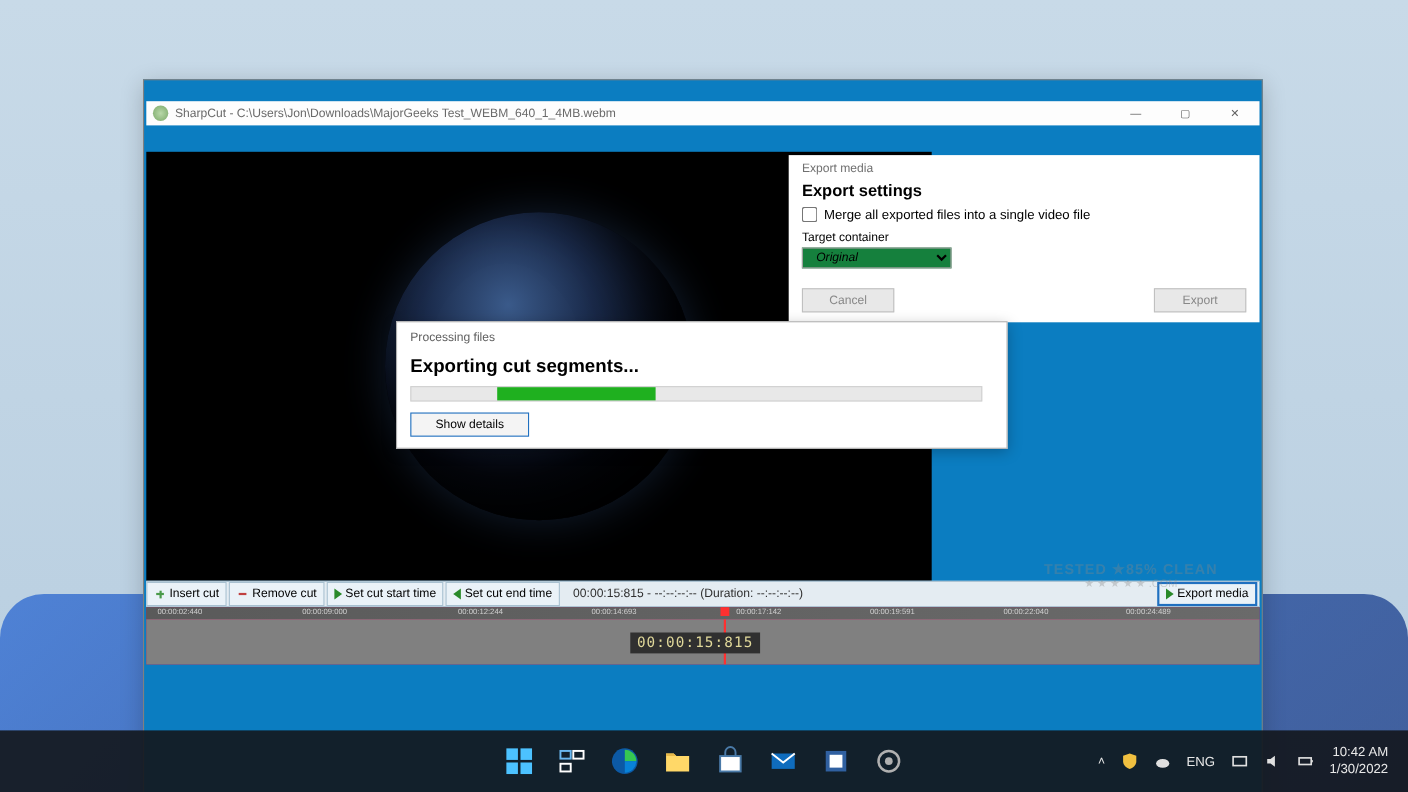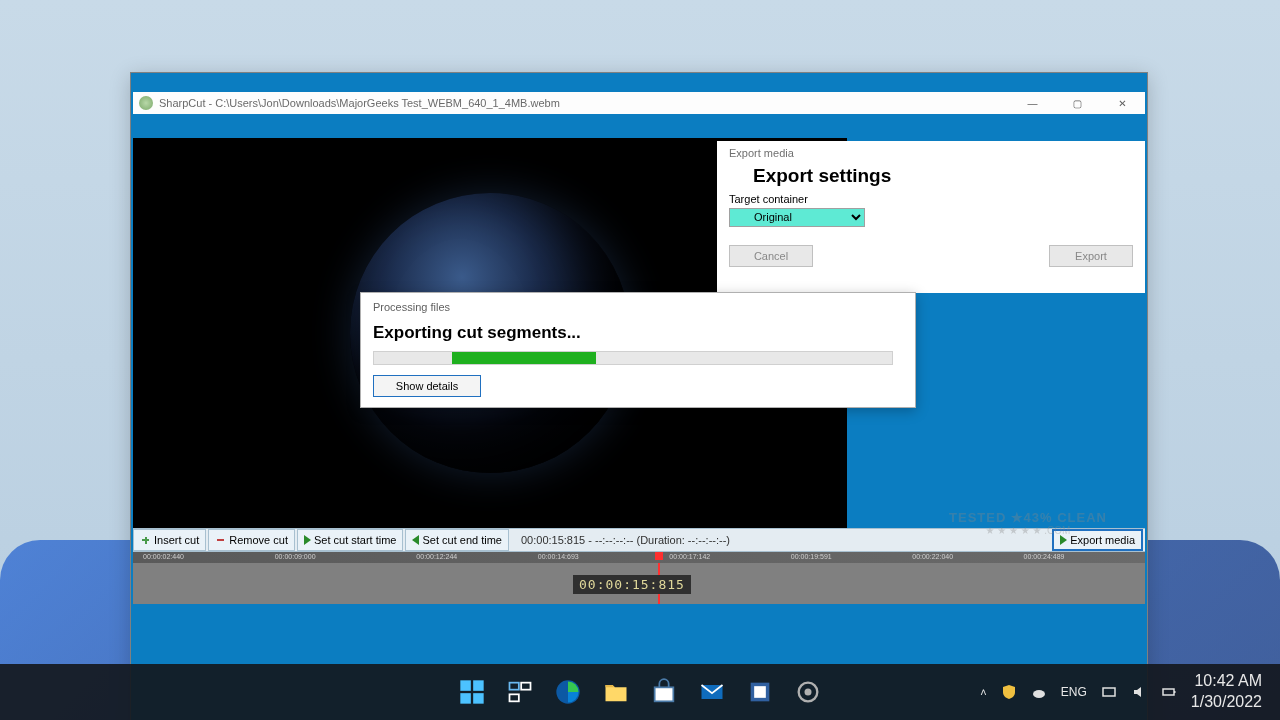--- a/index.html
+++ b/index.html
@@ -19,25 +19,25 @@
 .win-btn { width: 45px; height: 22px; display: flex; align-items: center; justify-content: center; font-size: 10px; color: #606060; }
 
 .menubar { position: absolute; left: 2px; right: 2px; top: 41px; height: 23px; background: #f5f5f5; display: flex; align-items: center; padding-left: 10px; font-size: 12px; gap: 22px; color: #202020; }
 
 .video-area { position: absolute; left: 2px; top: 65px; width: 714px; height: 390px; background: #000; display: flex; align-items: center; justify-content: center; }
 .earth { width: 280px; height: 280px; border-radius: 50%; background: radial-gradient(circle at 40% 30%, #3a5a8a 0%, #1a2a4a 30%, #050810 60%, #000 100%); box-shadow: inset -30px -30px 60px rgba(0,0,0,0.9), 0 0 40px rgba(60,100,160,0.3); position: relative; overflow: hidden; }
 .earth::after { content: ''; position: absolute; width: 100%; height: 100%; background: radial-gradient(circle at 55% 45%, rgba(255,220,140,0.4) 0%, transparent 3%), radial-gradient(circle at 48% 52%, rgba(255,220,140,0.3) 0%, transparent 2%), radial-gradient(circle at 62% 38%, rgba(255,220,140,0.3) 0%, transparent 2%); }
 
 .export-panel { position: absolute; right: 2px; top: 68px; width: 428px; height: 152px; background: #fff; padding: 6px 12px; }
 .ep-title { font-size: 11px; color: #707070; margin-bottom: 6px; }
-.ep-heading { font-size: 19px; font-weight: bold; margin-bottom: 6px; margin-left: 24px; }
+.ep-heading { font-size: 15px; font-weight: bold; margin-bottom: 6px; }
 .ep-check { display: flex; align-items: center; gap: 6px; font-size: 12px; margin-bottom: 8px; }
 .ep-check input { width: 14px; height: 14px; }
 .ep-label { font-size: 11px; margin-bottom: 2px; }
-.ep-select { width: 136px; height: 19px; font-size: 11px; border: 1px solid #a0a0a0; background: #5eead4; padding: 0 20px; }
+.ep-select { width: 136px; height: 19px; font-size: 11px; border: 1px solid #a0a0a0; background: #15803d; padding: 0 8px; font-style: italic; }
 .ep-btnrow { display: flex; justify-content: space-between; margin-top: 18px; }
 .ep-btn { width: 84px; height: 22px; background: #e8e8e8; border: 1px solid #c0c0c0; font-size: 11px; color: #888; }
 
 .progress-dialog { position: absolute; left: 360px; top: 292px; width: 556px; height: 116px; background: #fff; border: 1px solid #b0b0b0; box-shadow: 0 3px 12px rgba(0,0,0,0.25); padding: 8px 12px; }
 .pd-title { font-size: 11px; color: #606060; margin-bottom: 10px; }
 .pd-heading { font-size: 17px; font-weight: bold; margin-bottom: 8px; }
 .pd-bar { width: 520px; height: 14px; background: #e8e8e8; border: 1px solid #d0d0d0; position: relative; margin-bottom: 10px; }
 .pd-fill { position: absolute; left: 78px; top: 0; bottom: 0; width: 144px; background: #1fb01f; }
 .pd-btn { width: 108px; height: 22px; background: #f4f4f4; border: 1px solid #2070c0; font-size: 11px; }
 
@@ -63,21 +63,21 @@
 .watermark .wm1 { font-size: 13px; font-weight: bold; letter-spacing: 1px; }
 .watermark .wm2 { font-size: 16px; font-weight: bold; letter-spacing: 1px; margin-top: 4px; }
 
 .taskbar { position: absolute; bottom: 0; left: 0; right: 0; height: 56px; background: rgba(20,24,30,0.92); display: flex; align-items: center; justify-content: center; }
 .tb-center { display: flex; gap: 8px; }
 .task-icon { width: 40px; height: 40px; border-radius: 6px; display: flex; align-items: center; justify-content: center; font-size: 20px; }
 .task-icon svg { width: 28px; height: 28px; }
 
 .systray { position: absolute; right: 18px; bottom: 0; height: 56px; display: flex; align-items: center; gap: 14px; color: #e8e8e8; font-size: 12px; }
 .systray .chev { font-size: 11px; }
-.systray .clock { text-align: right; line-height: 1.3; font-size: 16px; }
+.systray .clock { text-align: right; line-height: 1.3; font-size: 12px; }
 .tray-icon { width: 16px; height: 16px; display: inline-flex; align-items: center; justify-content: center; }
 </style>
 </head>
 <body>
 
 <div class="desktop-bg"></div>
 
 <div class="bg-tab">
   <span class="gear-icon"></span>
   <span>Software Update</span>
@@ -97,20 +97,24 @@
   </div>
 
 
   <div class="video-area">
     <div class="earth"></div>
   </div>
 
   <div class="export-panel">
     <div class="ep-title">Export media</div>
     <div class="ep-heading">Export settings</div>
+    <label class="ep-check">
+      <input type="checkbox" style="">
+      <span>Merge all exported files into a single video file</span>
+    </label>
     <div class="ep-label">Target container</div>
     <select class="ep-select">
       <option>Original</option>
     </select>
     <div class="ep-btnrow">
       <button class="ep-btn">Cancel</button>
       <button class="ep-btn">Export</button>
     </div>
   </div>
 
@@ -149,21 +153,21 @@
       <span style="left:77%">00:00:22:040</span>
       <span style="left:88%">00:00:24:489</span>
     </div>
     <div class="timeline-body">
       <div class="playhead"></div>
       <div class="time-badge">00:00:15:815</div>
     </div>
   </div>
 
   <div class="watermark">
-    <div class="wm1">TESTED ★43% CLEAN</div>
+    <div class="wm1">TESTED ★85% CLEAN</div>
     <div>★ ★ ★ ★ ★  .COM</div>
   </div>
 
 </div>
 
 <div class="progress-dialog">
   <div class="pd-title">Processing files</div>
   <div class="pd-heading">Exporting cut segments...</div>
   <div class="pd-bar">
     <div class="pd-fill"></div>

